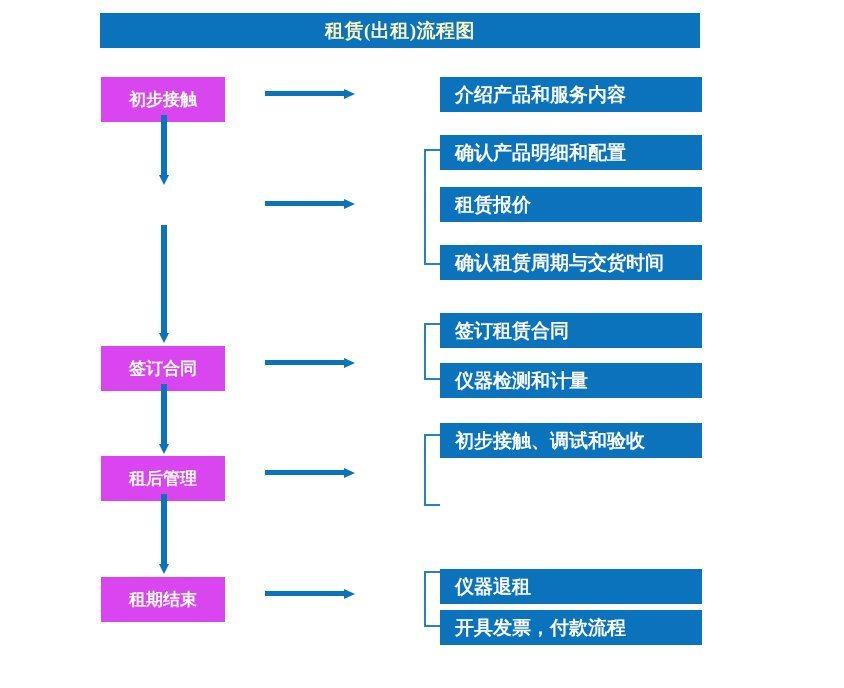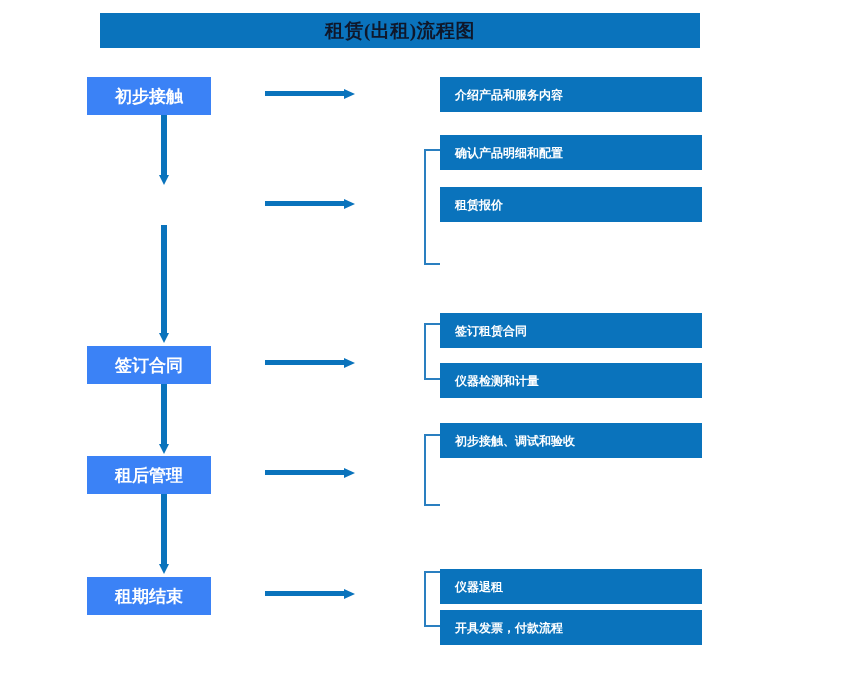--- a/index.html
+++ b/index.html
@@ -23,55 +23,55 @@
   }
 
   
   .title-bar {
     position: absolute;
     left: 100px;
     top: 13px;
     width: 600px;
     height: 35px;
     background: #0A73BC;
-    color: #0f172a;
+    color: #fef9c3;
     font-size: 19px;
     font-weight: bold;
     letter-spacing: 0.5px;
     display: flex;
     align-items: center;
     justify-content: center;
     line-height: 1;
   }
 
   
   .stage-box {
     position: absolute;
-    left: 87px;
+    left: 101px;
     width: 124px;
-    height: 38px;
-    background: #3b82f6;
+    height: 45px;
+    background: #d946ef;
     color: #ffffff;
     font-size: 17px;
     font-weight: bold;
     display: flex;
     align-items: center;
     justify-content: center;
     line-height: 1;
   }
 
   
   .detail-box {
     position: absolute;
     left: 440px;
     width: 262px;
     height: 35px;
     background: #0A73BC;
     color: #ffffff;
-    font-size: 12px;
+    font-size: 19px;
     font-weight: bold;
     display: flex;
     align-items: center;
     justify-content: flex-start;
     padding-left: 15px;
     box-sizing: border-box;
     line-height: 1;
   }
 
   
@@ -185,19 +185,20 @@
   </div>
 
   <div class="bracket" style="top:149px;height:116px"></div>
   <div class="bracket" style="top:323px;height:57px"></div>
   <div class="bracket" style="top:434px;height:72px"></div>
   <div class="bracket" style="top:571px;height:56px"></div>
 
   <div class="detail-box" style="top:77px">介绍产品和服务内容</div>
   <div class="detail-box" style="top:135px">确认产品明细和配置</div>
   <div class="detail-box" style="top:187px">租赁报价</div>
+  <div class="detail-box" style="top:245px">确认租赁周期与交货时间</div>
   <div class="detail-box" style="top:313px">签订租赁合同</div>
   <div class="detail-box" style="top:363px">仪器检测和计量</div>
   <div class="detail-box" style="top:423px">初步接触、调试和验收</div>
   <div class="detail-box" style="top:569px">仪器退租</div>
   <div class="detail-box" style="top:610px">开具发票，付款流程</div>
 
 </div>
 
 </body></html>

